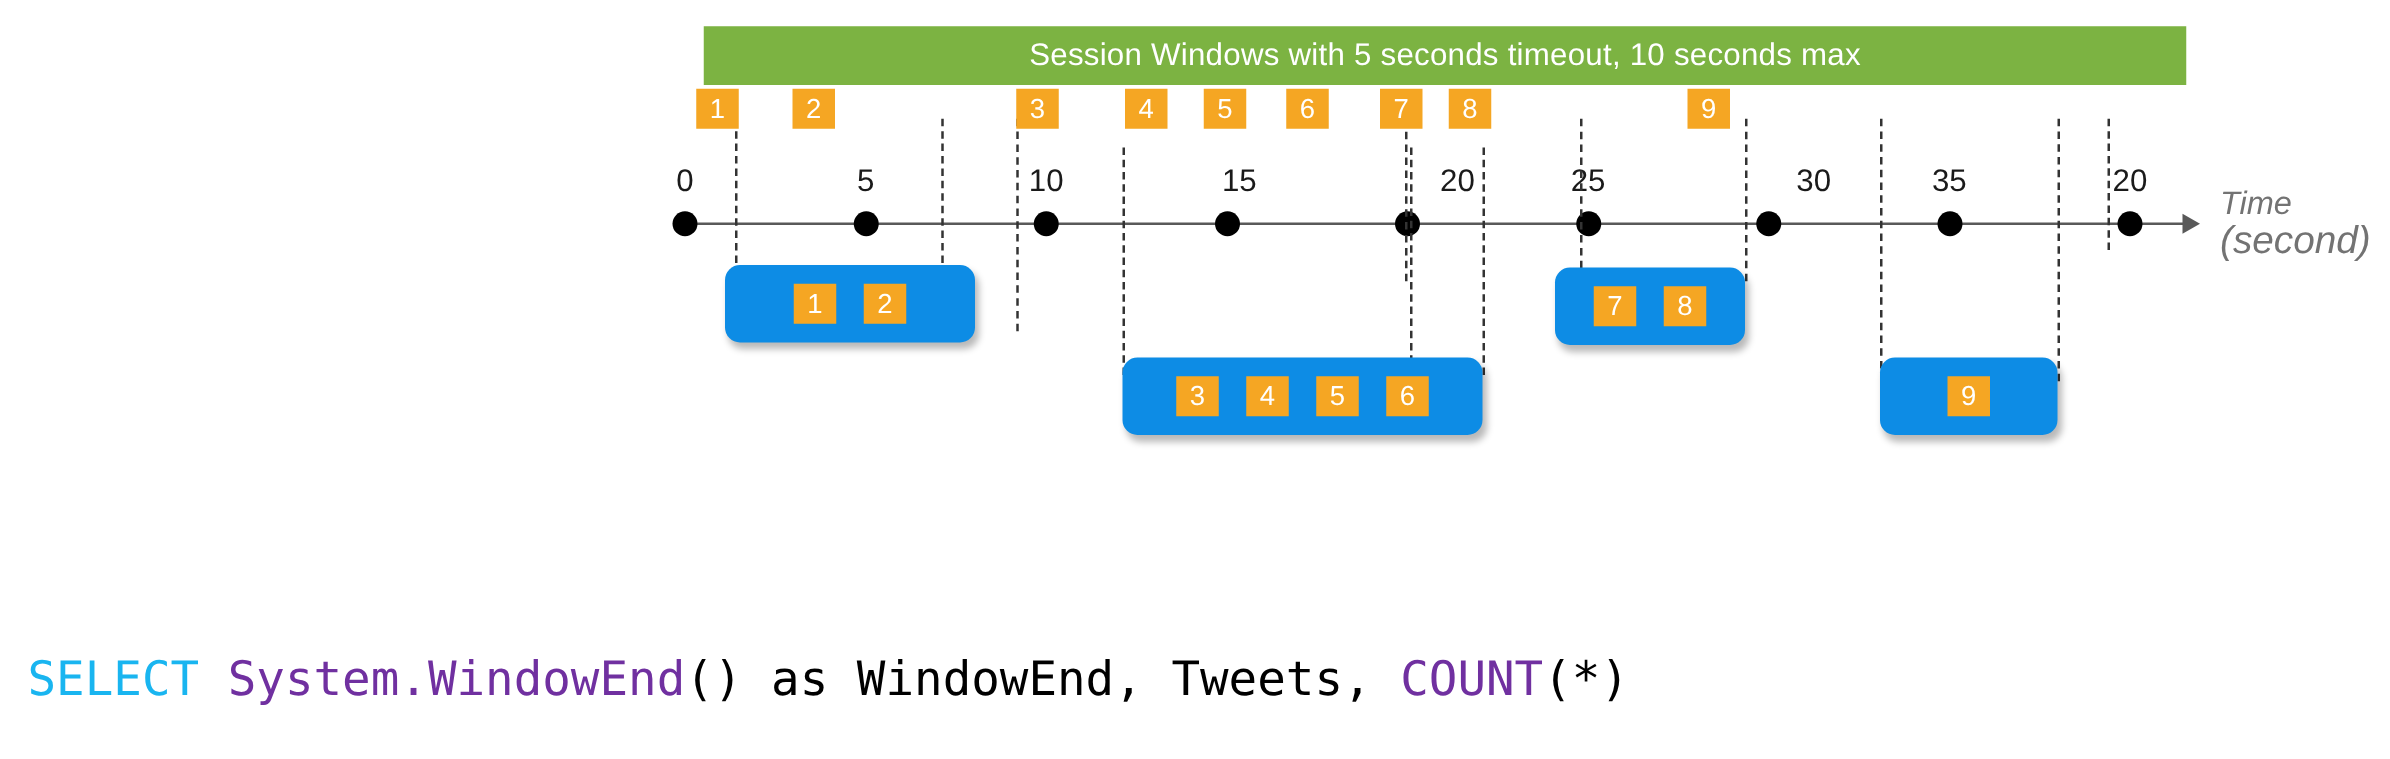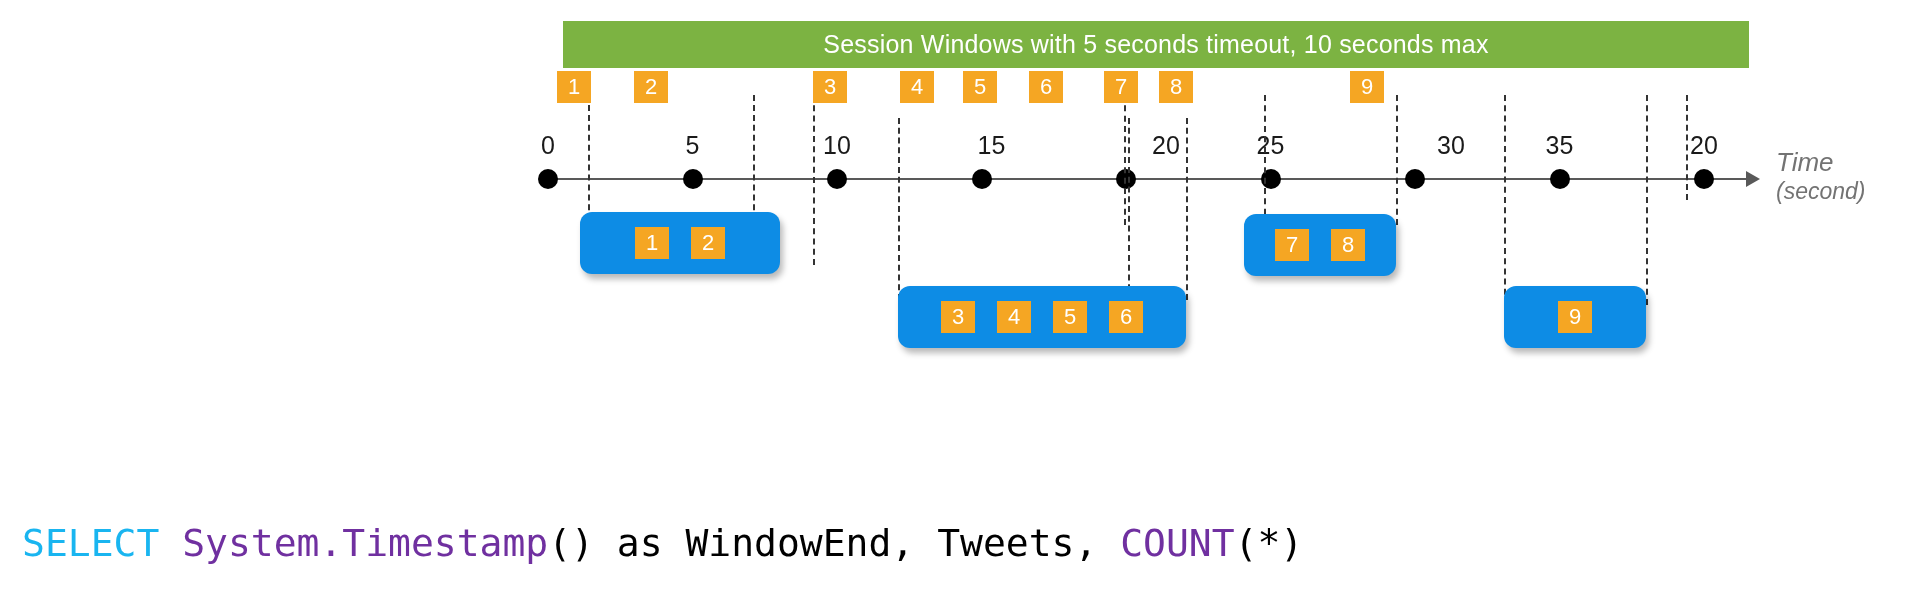--- a/index.html
+++ b/index.html
@@ -42,21 +42,21 @@
     border-top:8px solid transparent;
     border-bottom:8px solid transparent;
     border-left:14px solid #595959;
   }
   .axis-label{
     position:absolute;left:1776px;top:148px;
     color:#737373;font-size:26px;line-height:29px;
     font-family:"Liberation Sans", sans-serif;
     font-style:italic;
   }
-  .axis-label .sub{font-size:23px;display:block;}
+  .axis-label .sub{font-size:31px;display:block;}
 
   .dot{
     position:absolute;width:20px;height:20px;border-radius:50%;
     background:#000000;top:169px;
   }
   .tick{
     position:absolute;top:131px;color:#1a1a1a;font-size:25px;
     font-family:"Liberation Sans", sans-serif;
     transform:translateX(-50%);white-space:nowrap;
   }
@@ -173,18 +173,18 @@
           <div class="chip inbox" style="position: relative;">7</div>
           <div class="chip inbox" style="position: relative;">8</div>
         </div>
         <div class="sbox" style="left: 1504px; top: 286px; width: 142px; height: 62px;">
           <div class="chip inbox" style="position: relative;">9</div>
         </div>
       </div>
   </div>
 
   <div class="sql">
-    <div id="sqlLine1"><span class="kw">SELECT </span><span class="fn">System.Timestamp</span><span class="id">() as WindowEnd, Tweets, </span><span class="fn">COUNT</span><span class="id">(*)</span></div>
+    <div id="sqlLine1"><span class="kw">SELECT </span><span class="fn">System.WindowEnd</span><span class="id">() as WindowEnd, Tweets, </span><span class="fn">COUNT</span><span class="id">(*)</span></div>
     
     
   </div>
 
 </div>
 
 </body></html>

